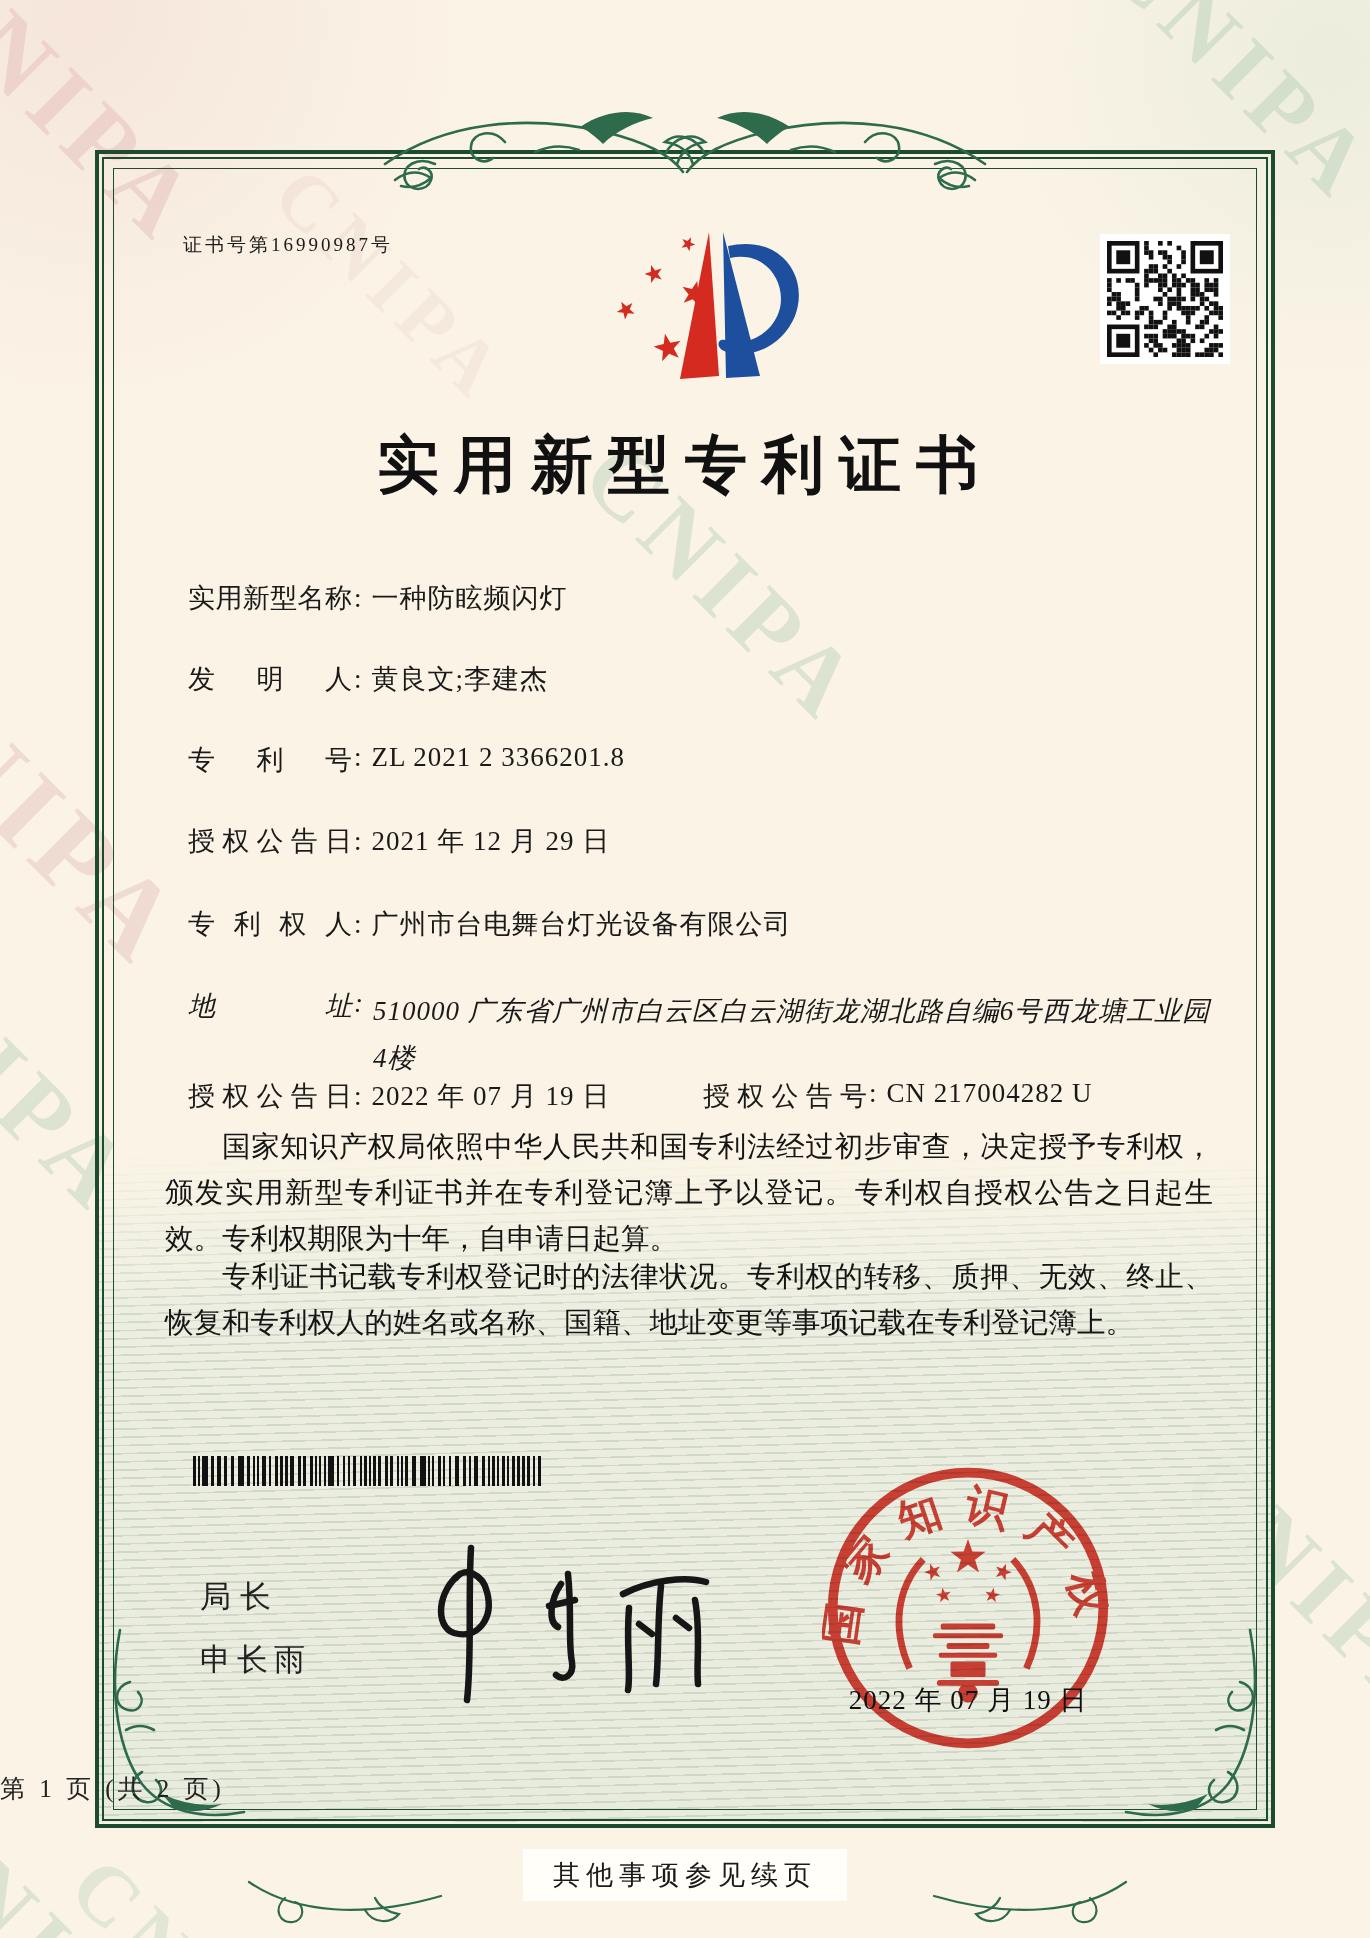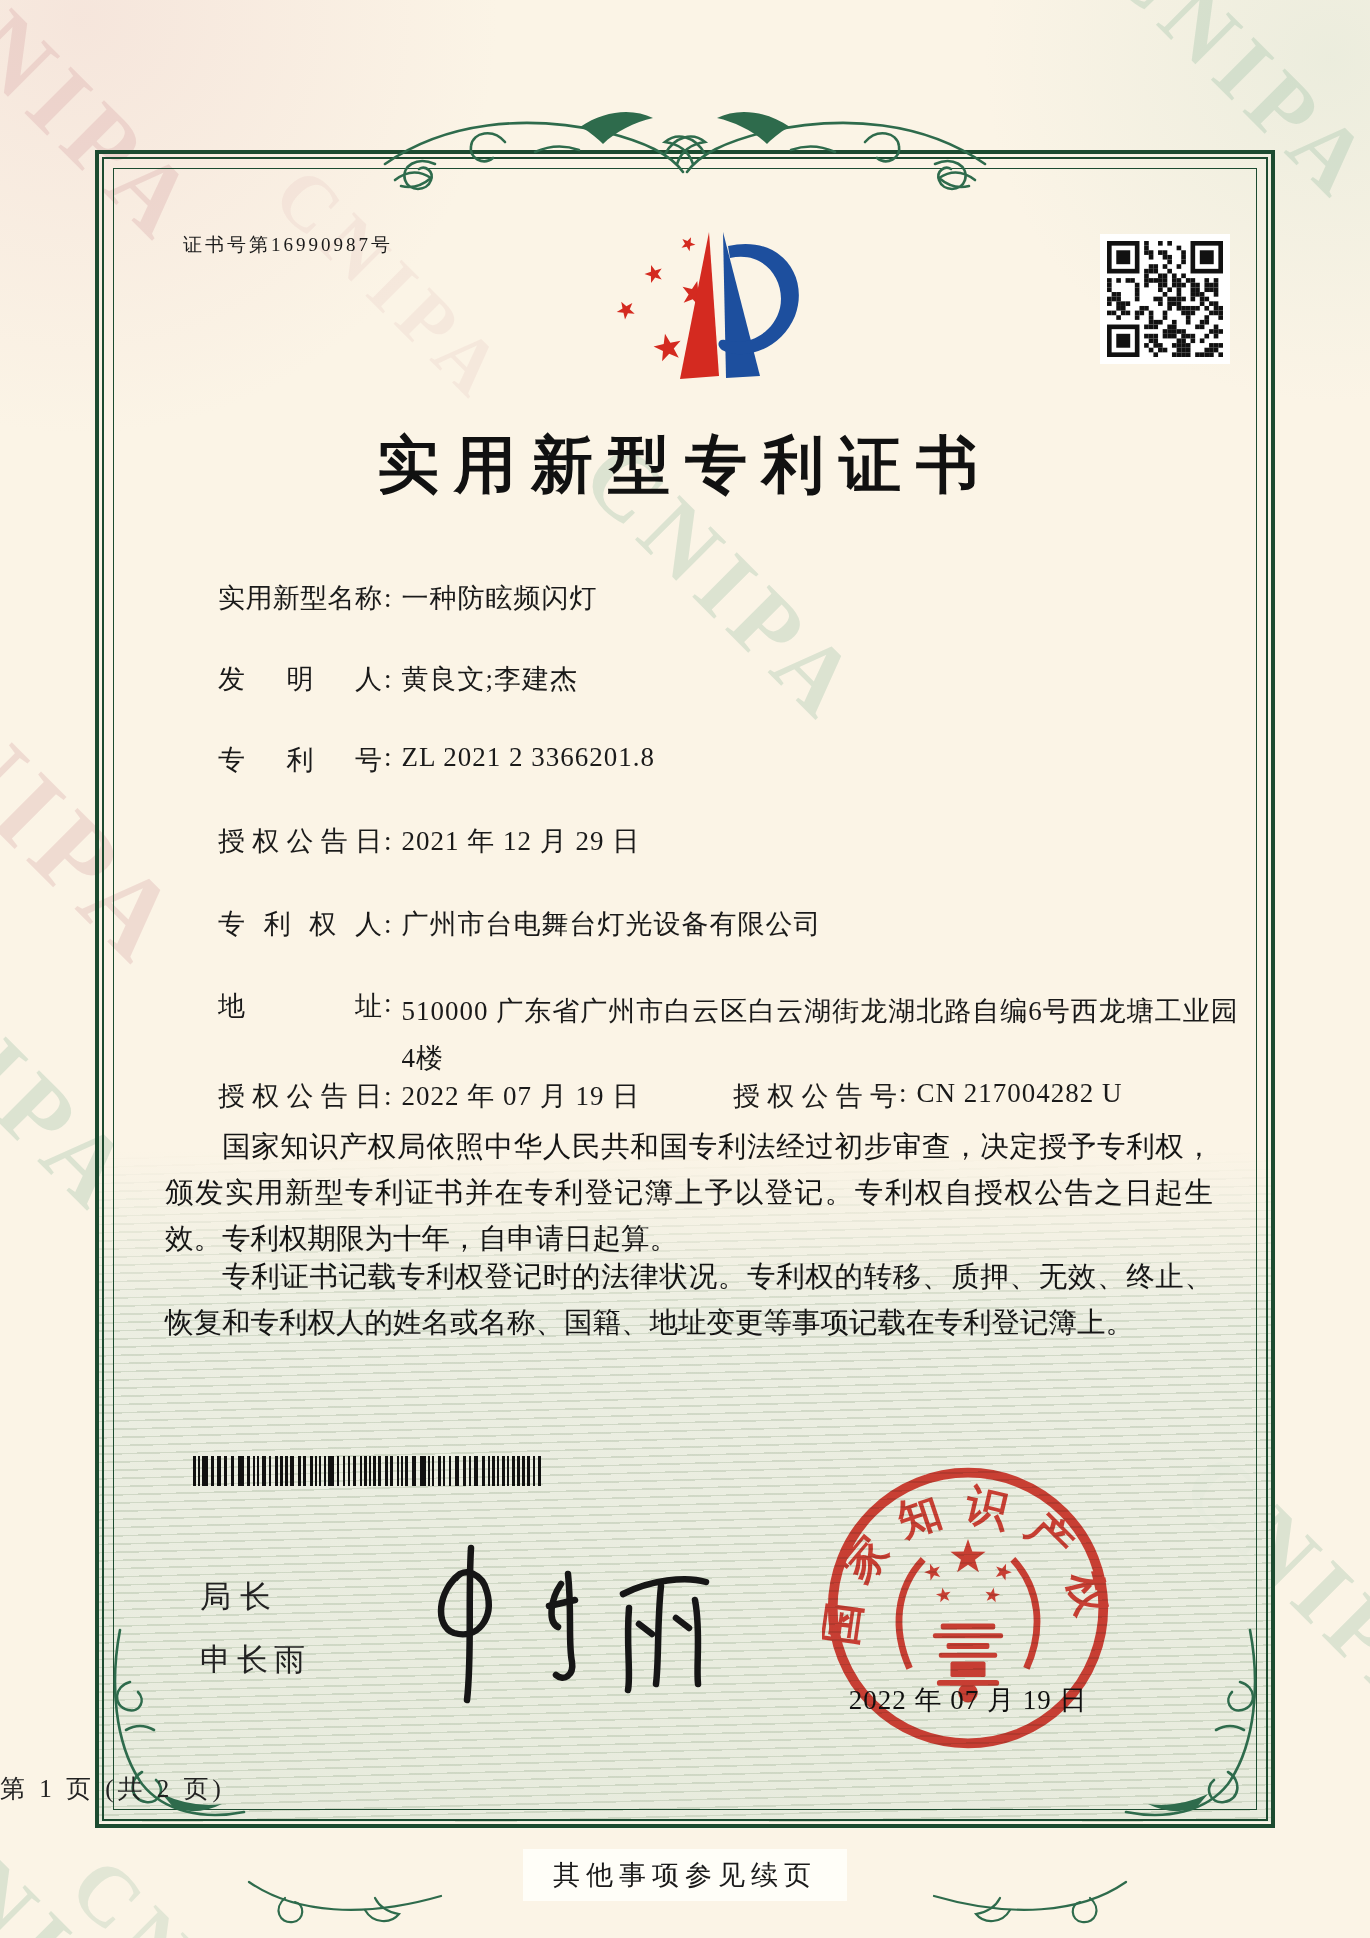--- a/index.html
+++ b/index.html
@@ -29,21 +29,21 @@
   .frame-inner{position:absolute;left:9px;top:9px;right:9px;bottom:9px;border:1.5px solid #1c4b30;}
   .orn{position:absolute;}
   
   .cert-no{position:absolute;left:183px;top:232px;font-size:19px;letter-spacing:3px;}
   .logo{position:absolute;left:588px;top:198px;}
   .qr-box{position:absolute;left:1100px;top:234px;width:116px;height:116px;background:#fff;padding:7px;}
   .doc-title{position:absolute;left:0;top:423px;width:100%;text-align:center;
     font-size:62px;font-weight:bold;letter-spacing:15px;color:#111;}
   
   .frow{position:absolute;left:188px;font-size:27px;white-space:nowrap;}
-  .flabel{display:inline-block;width:164px;text-align:justify;text-align-last:justify;vertical-align:top;margin-left:30px;}
+  .flabel{display:inline-block;width:164px;text-align:justify;text-align-last:justify;vertical-align:top;}
   .fcolon{display:inline-block;margin:0 10px 0 2px;}
   .fvalue{letter-spacing:1px;}
   .fvalue-wrap{display:inline-block;width:848px;white-space:normal;line-height:47px;vertical-align:top;letter-spacing:1px;}
   .grant2{position:absolute;left:515px;top:0;}
   
   .para{position:absolute;left:165px;width:1048px;font-size:28.5px;line-height:46px;
     text-indent:2em;text-align:justify;color:#151515;}
   
   .barcode{position:absolute;left:193px;top:1456px;}
   .sig-block{position:absolute;left:200px;top:1576px;font-family:"Liberation Sans","DejaVu Sans",sans-serif;
@@ -385,21 +385,21 @@
   </div>
   <div class="frow" style="top:742px;">
     <span class="flabel">专利号</span><span class="fcolon">:</span><span class="fvalue">ZL 2021 2 3366201.8</span>
   </div>
   <div class="frow" style="top:823px;">
     <span class="flabel">授权公告日</span><span class="fcolon">:</span><span class="fvalue">2021 年 12 月 29 日</span>
   </div>
   <div class="frow" style="top:906px;">
     <span class="flabel">专利权人</span><span class="fcolon">:</span><span class="fvalue">广州市台电舞台灯光设备有限公司</span>
   </div>
-  <div class="frow" style="top:988px;">
+  <div class="frow" style="top:988px;font-style:italic;">
     <span class="flabel">地址</span><span class="fcolon">:</span><span class="fvalue-wrap">510000 广东省广州市白云区白云湖街龙湖北路自编6号西龙塘工业园4楼</span>
   </div>
   <div class="frow" style="top:1078px;">
     <span class="flabel">授权公告日</span><span class="fcolon">:</span><span class="fvalue">2022 年 07 月 19 日</span>
     <span class="grant2">
       <span class="flabel">授权公告号</span><span class="fcolon">:</span><span class="fvalue">CN 217004282 U</span>
     </span>
   </div>
 
   <div class="para" style="top:1124px;">国家知识产权局依照中华人民共和国专利法经过初步审查，决定授予专利权，颁发实用新型专利证书并在专利登记簿上予以登记。专利权自授权公告之日起生效。专利权期限为十年，自申请日起算。</div>

